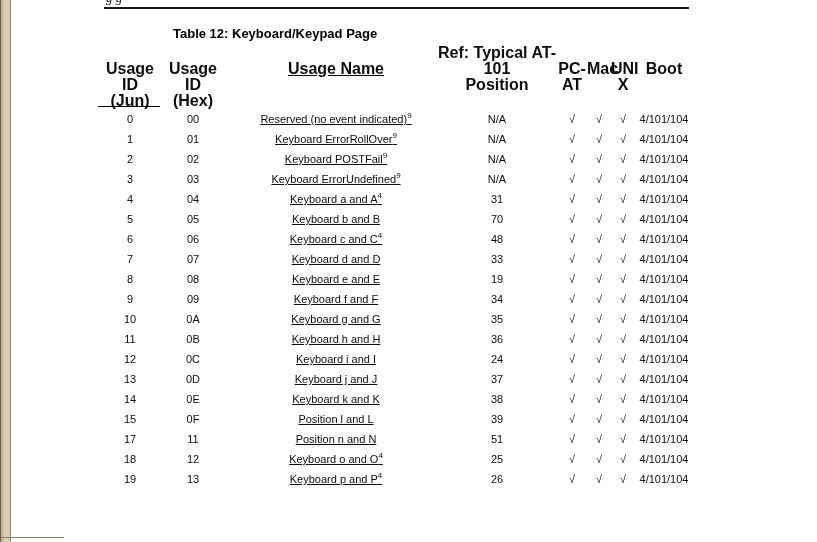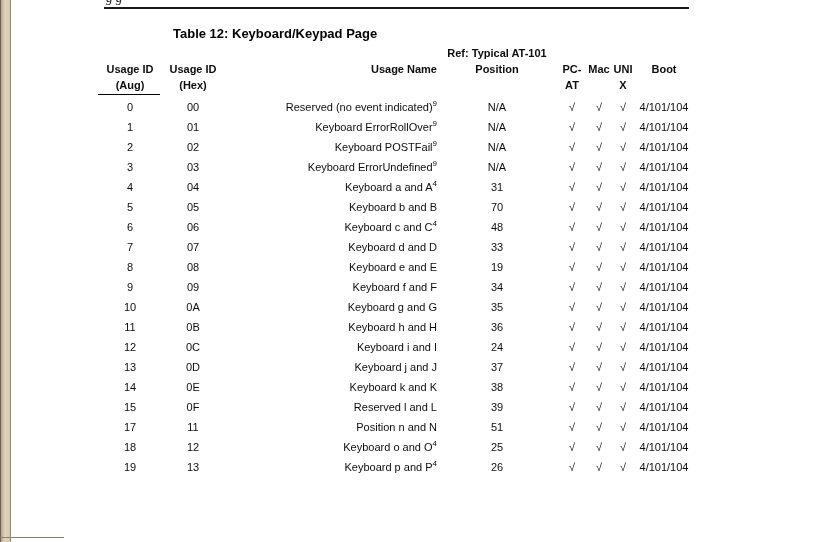--- a/index.html
+++ b/index.html
@@ -35,25 +35,25 @@
   .title{
     position:absolute; left:128px; top:26px;
     font-size:13px; font-weight:bold; color:#000;margin-left:45px;
   }
   table.usage-table{
     position:absolute; left:98px; top:45px; width:595px;
     border-collapse:collapse; table-layout:fixed;
     font-size:11px; color:#0d0d0d;
   }
   thead tr{ height:52px; }
-  th{ font-weight:bold; vertical-align:top; position:relative; font-size:11px; }
+  th{ font-weight:bold; vertical-align:top; position:relative; font-size:16px; }
   th .hline{ display:block; line-height:16px; }
   th.pad1{ padding-top:16px; }
   .a-c{ text-align:center; }
-  .a-l{ text-align:right; padding-left:11px; }
+  .a-l{ text-align:center; padding-left:11px;text-decoration:underline; }
   th.h-dec::after{
     content:""; position:absolute; left:0; right:2px; bottom:2px;
     border-bottom:1px solid #000;
   }
   tbody tr{ height:20px; }
   tbody td{ vertical-align:middle; white-space:nowrap; }
   sup{ font-size:8px; line-height:0; }
   .check{ font-size:11px; }
 </style>
 </head>
@@ -75,21 +75,21 @@
       <col style="width:120px">
     <col style="width:30px">
       <col style="width:24px">
       <col style="width:24px">
       <col style="width:58px">
   </colgroup>
   <thead>
     <tr>
       <th class="a-c pad1 h-dec">
         <span class="hline">Usage ID</span>
-        <span class="hline">(Aug)</span>
+        <span class="hline">(Jun)</span>
       </th>
       <th class="a-c pad1">
         <span class="hline">Usage ID</span>
         <span class="hline">(Hex)</span>
       </th>
       <th class="a-l pad1">
         <span class="hline">Usage Name</span>
       </th>
       <th class="a-c">
         <span class="hline">Ref: Typical AT-101</span>
@@ -258,21 +258,21 @@
         <td class="a-l">Keyboard k and K</td>
         <td class="a-c">38</td>
         <td class="a-c check">√</td>
         <td class="a-c check">√</td>
         <td class="a-c check">√</td>
         <td class="a-c">4/101/104</td>
       </tr>
       <tr>
         <td class="a-c">15</td>
         <td class="a-c">0F</td>
-        <td class="a-l">Reserved l and L</td>
+        <td class="a-l">Position l and L</td>
         <td class="a-c">39</td>
         <td class="a-c check">√</td>
         <td class="a-c check">√</td>
         <td class="a-c check">√</td>
         <td class="a-c">4/101/104</td>
       </tr>
       <tr>
         <td class="a-c">17</td>
         <td class="a-c">11</td>
         <td class="a-l">Position n and N</td>

